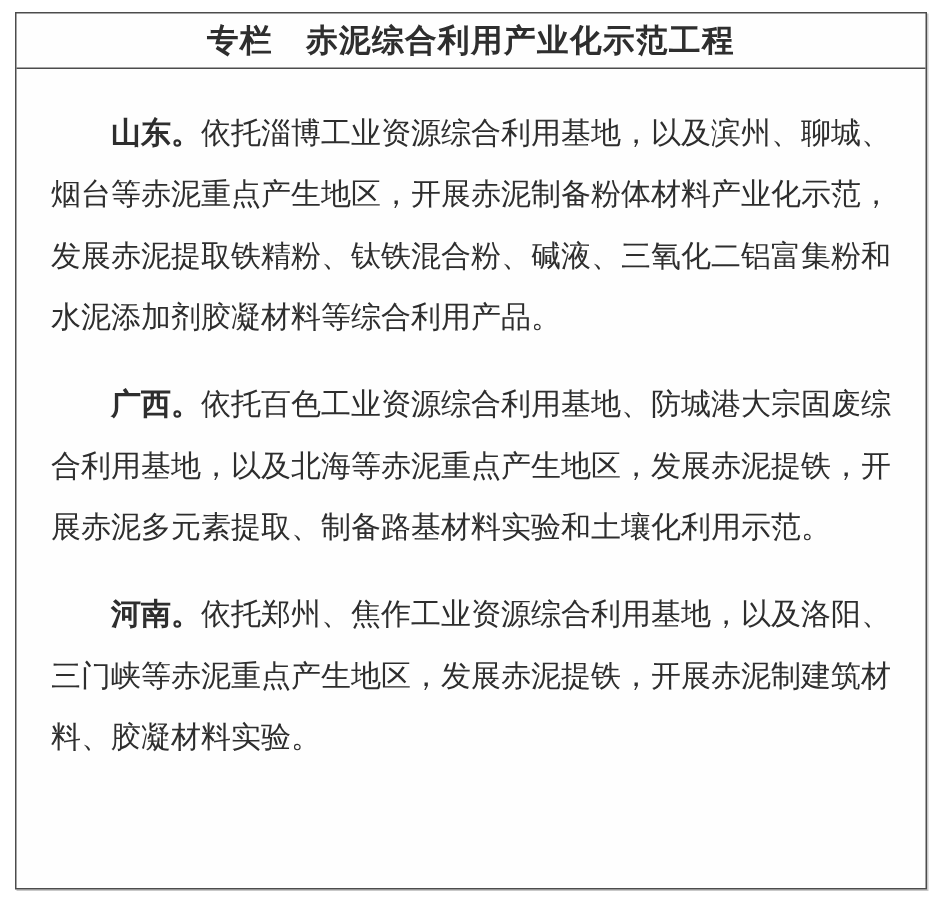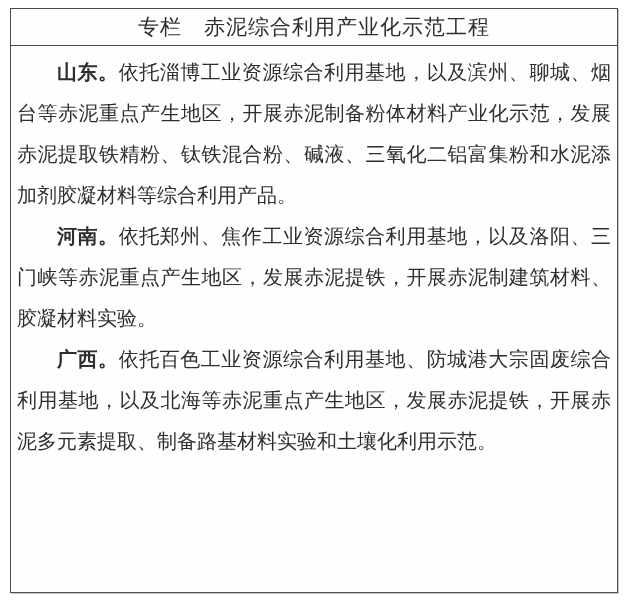--- a/index.html
+++ b/index.html
@@ -19,48 +19,48 @@
     border: 1px solid #4c4c4c;
     background: #fefefe;
     box-shadow: 1px 1px 0 #c9c9c9;
     color: #2e2e2e;
   }
   .column-title {
     height: 37px;
     line-height: 37px;
     border-bottom: 1px solid #4c4c4c;
     text-align: center;
-    font-weight: normal;
+    font-weight: bold;
     font-size: 21px;
     letter-spacing: 1px;
     white-space: nowrap;
     overflow: hidden;
   }
   .column-body {
     padding: 6px 6px 0 6px;
     font-size: 20px;
     line-height: 41px;
     text-align: justify;
     text-justify: inter-ideograph;
   }
   .column-body p {
-    margin: 0;
+    margin: 17px;
     text-indent: 2em;
   }
   .province-lead {
     font-weight: bold;
   }
 </style>
 </head>
 <body>
 
 <div class="column-box">
   <div class="column-title">专栏　赤泥综合利用产业化示范工程</div>
 
   <div class="column-body">
     <p><span class="province-lead">山东。</span><span>依托淄博工业资源综合利用基地，以及滨州、聊城、烟台等赤泥重点产生地区，开展赤泥制备粉体材料产业化示范，发展赤泥提取铁精粉、钛铁混合粉、碱液、三氧化二铝富集粉和水泥添加剂胶凝材料等综合利用产品。</span></p>
 
 
+    <p><span class="province-lead">广西。</span><span>依托百色工业资源综合利用基地、防城港大宗固废综合利用基地，以及北海等赤泥重点产生地区，发展赤泥提铁，开展赤泥多元素提取、制备路基材料实验和土壤化利用示范。</span></p>
+
     <p><span class="province-lead">河南。</span><span>依托郑州、焦作工业资源综合利用基地，以及洛阳、三门峡等赤泥重点产生地区，发展赤泥提铁，开展赤泥制建筑材料、胶凝材料实验。</span></p>
-
-    <p><span class="province-lead">广西。</span><span>依托百色工业资源综合利用基地、防城港大宗固废综合利用基地，以及北海等赤泥重点产生地区，发展赤泥提铁，开展赤泥多元素提取、制备路基材料实验和土壤化利用示范。</span></p>
   </div>
 </div>
 
 </body></html>

